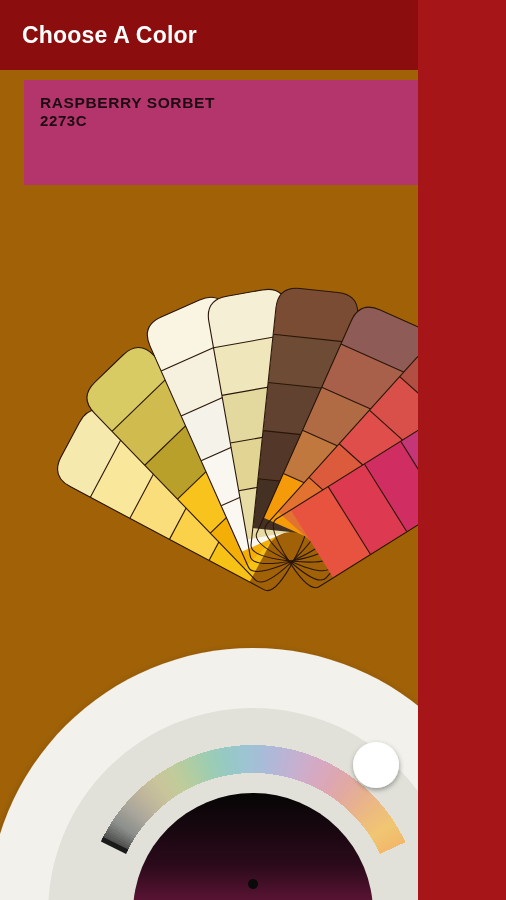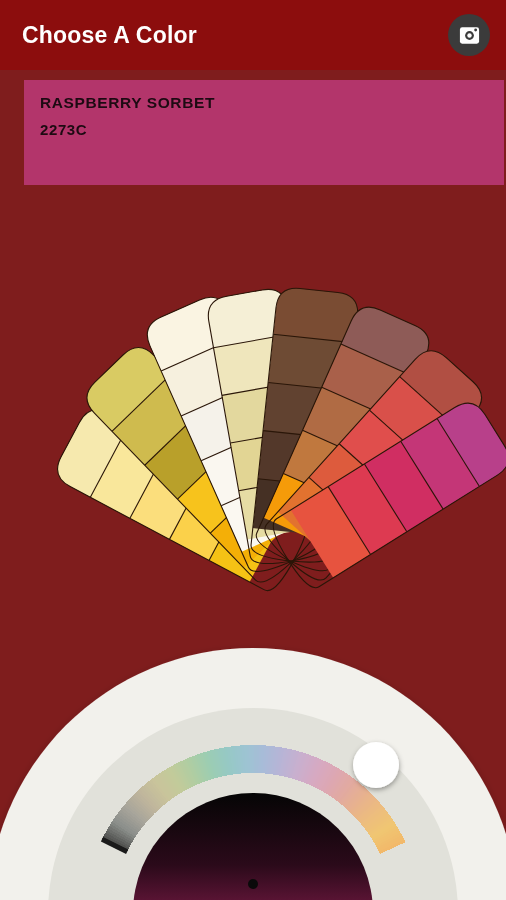--- a/index.html
+++ b/index.html
@@ -13,23 +13,23 @@
   body {
     font-family: "Liberation Sans", sans-serif;
     background: #A61518;
     position: relative;
   }
 
   
   #app {
     position: absolute;
     inset: 0;
-    width: 506px;
+    width: 418px;
     height: 900px;
-    background: #7f1d1d;
+    background: #a16207;
     overflow: hidden;
   }
 
   
   #header {
     position: absolute;
     top: 0; left: 0;
     width: 506px;
     height: 70px;
     background: #8C0D0D;
@@ -84,21 +84,20 @@
     letter-spacing: 0.6px;
     line-height: 1.25;
   }
 
   #color-card-code {
     color: #1D0A12;
     font-size: 15px;
     font-weight: bold;
     letter-spacing: 0.6px;
     line-height: 1.25;
-    margin-top: 9px;
   }
 
   
   #fan-deck {
     position: absolute;
     left: 0;
     top: 205px;
     width: 506px;
     height: 390px;
     z-index: 20;

